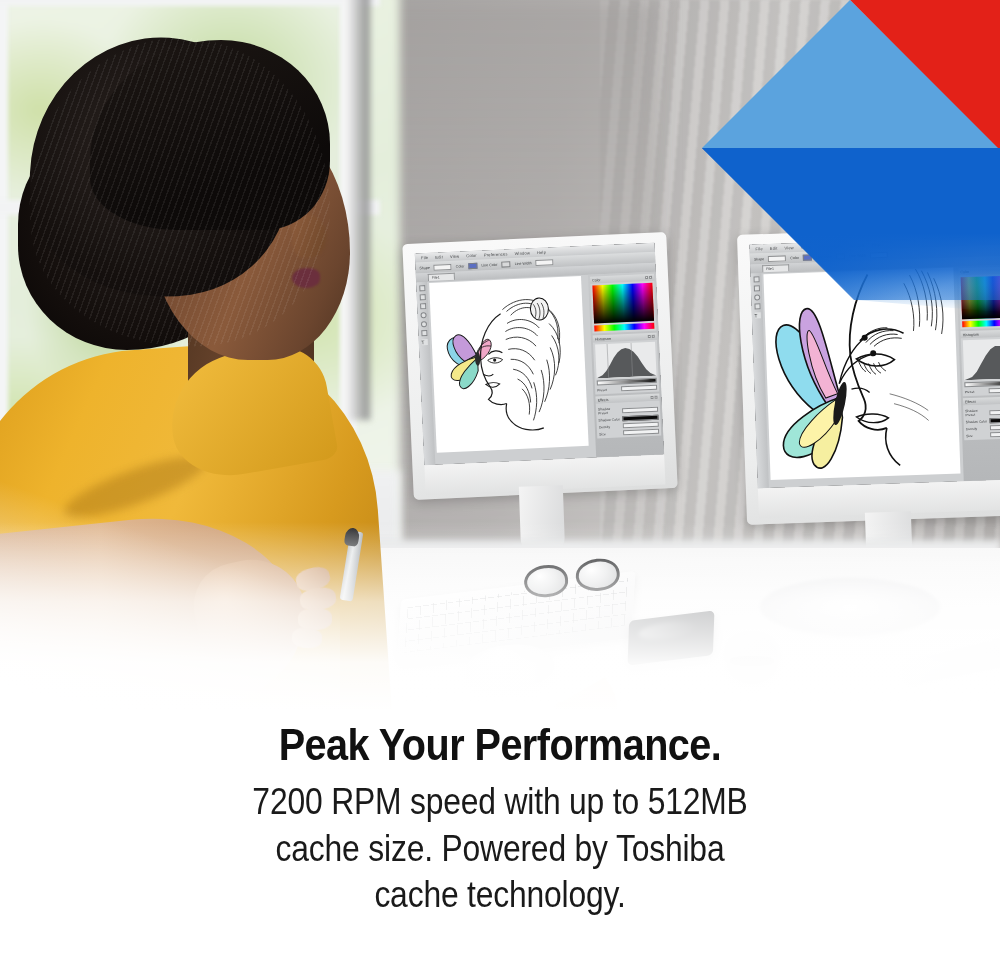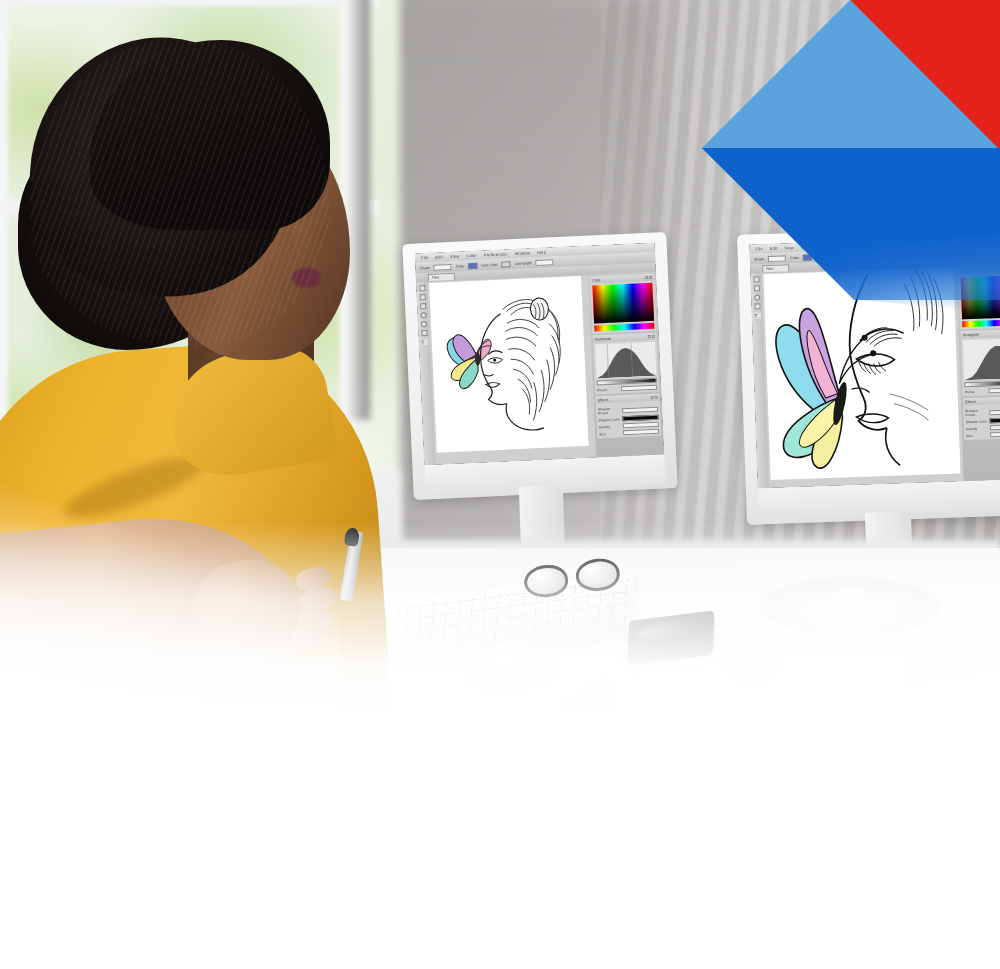--- a/index.html
+++ b/index.html
@@ -805,14 +805,22 @@
       <polygon points="170,0 320,0 320,152" fill="#e32118"></polygon>
 
       <polygon points="170,0 22,148 318,148" fill="#5ba3de"></polygon>
 
       <polygon points="22,148 320,148 320,300 174,300" fill="url(#blueFadeR)"></polygon>
       <rect x="0" y="148" width="320" height="160" fill="url(#blueFade)" opacity="0"></rect>
       <polygon points="22,148 320,148 320,312 176,300" fill="url(#blueFade)"></polygon>
     </svg>
   </div>
 
+  <div id="textblock">
+    <div id="headline">Peak Your Performance.</div>
+    <div id="subcopy">
+      <div>7200 RPM speed with up to 512MB</div>
+      <div>cache size. Powered by Toshiba</div>
+      <div>cache technology.</div>
+    </div>
+  </div>
 
 </div>
 
 </body></html>

